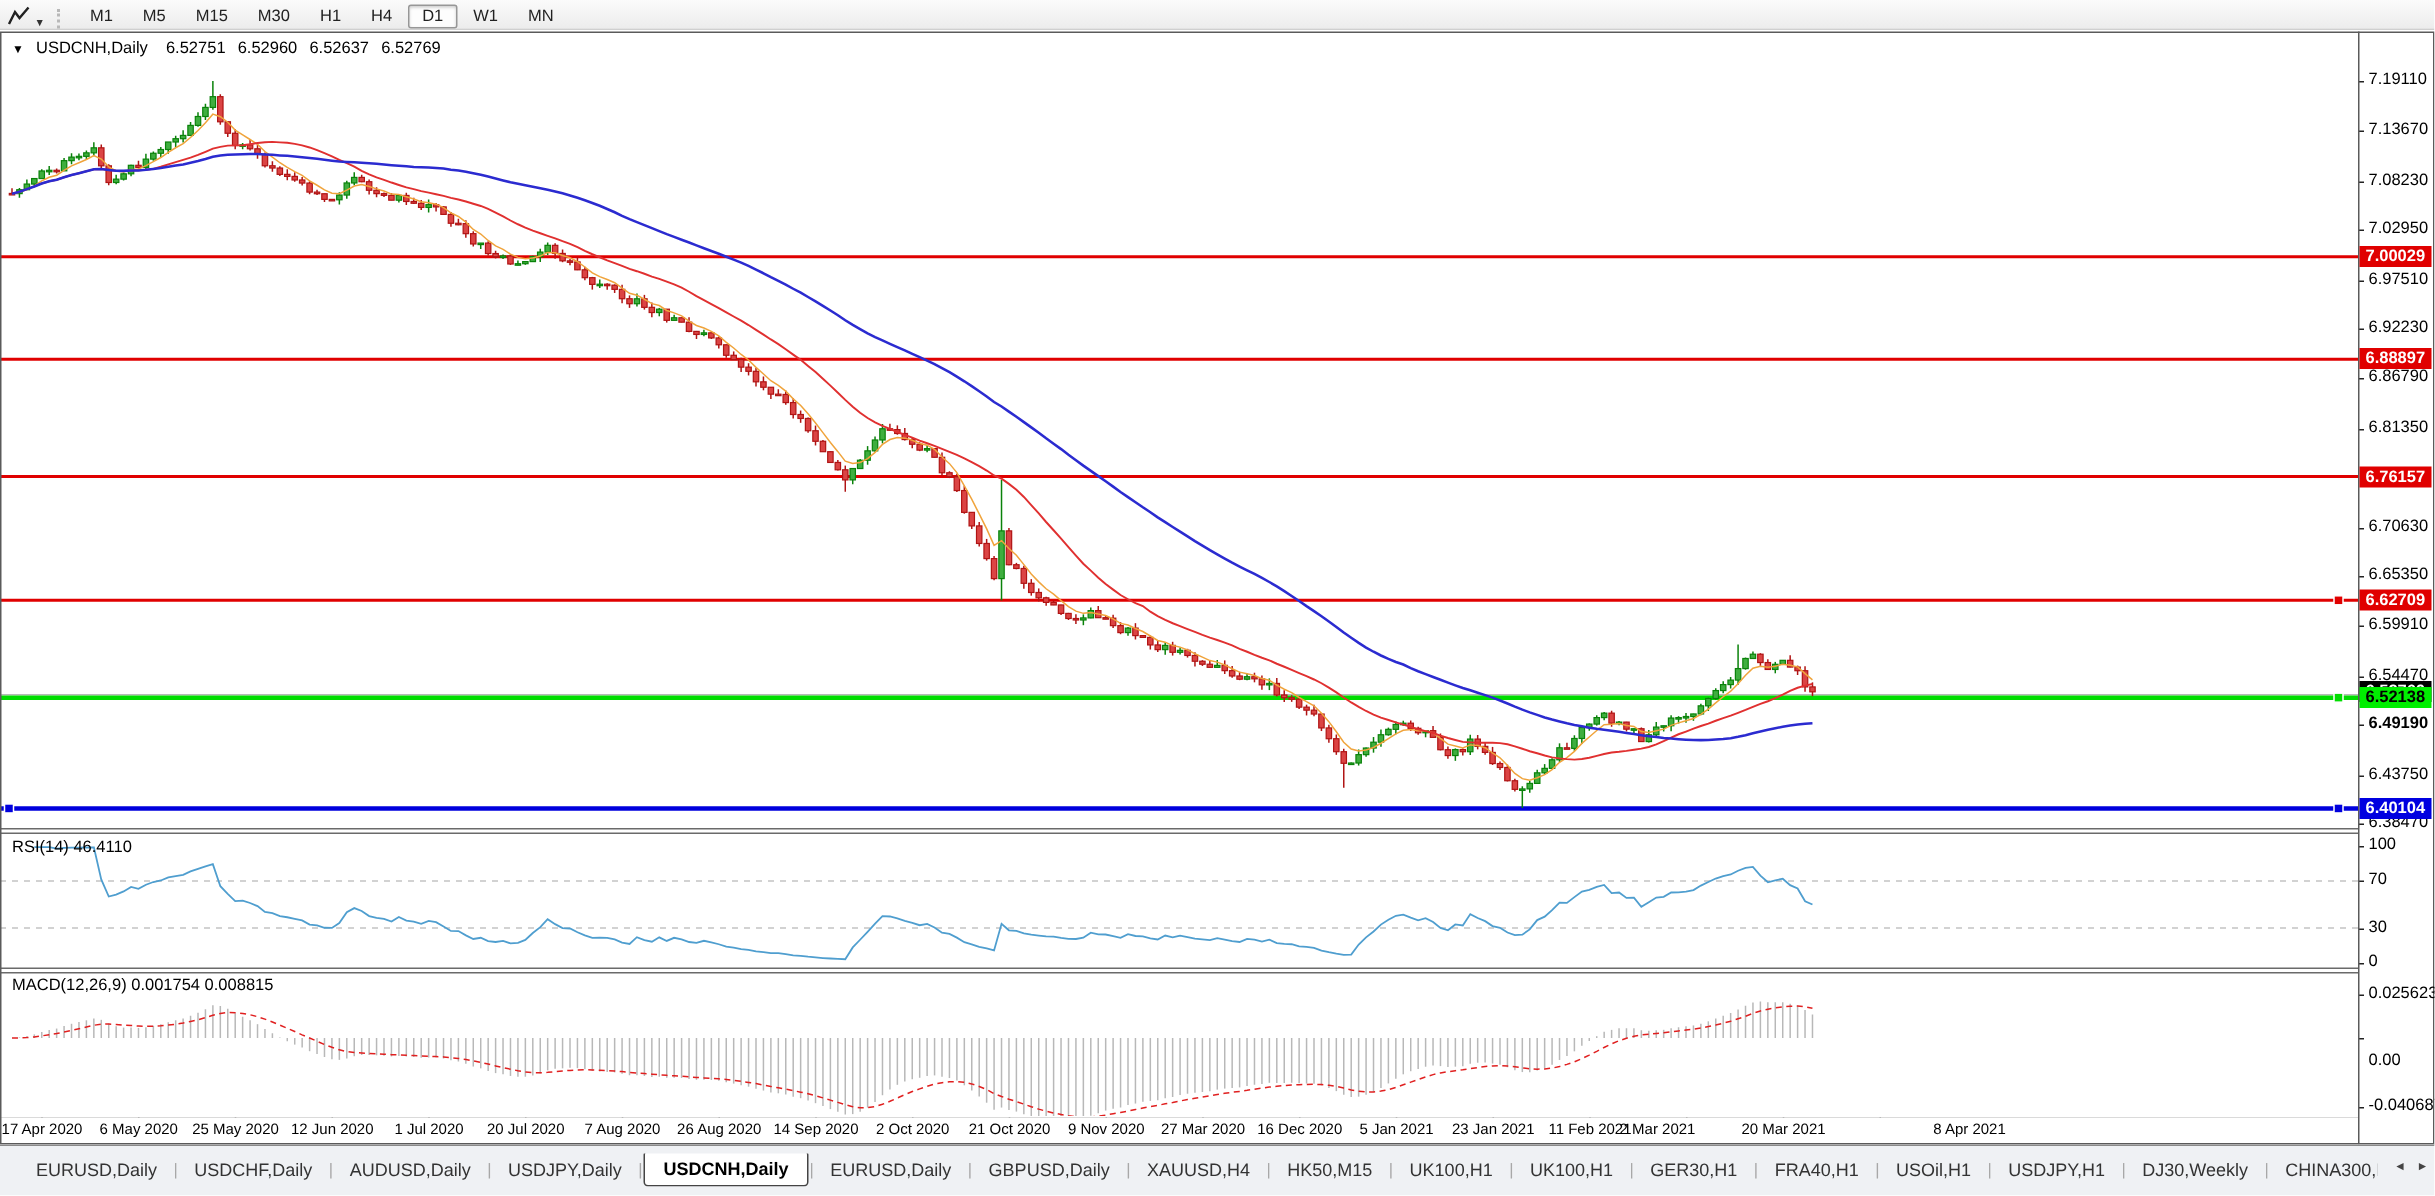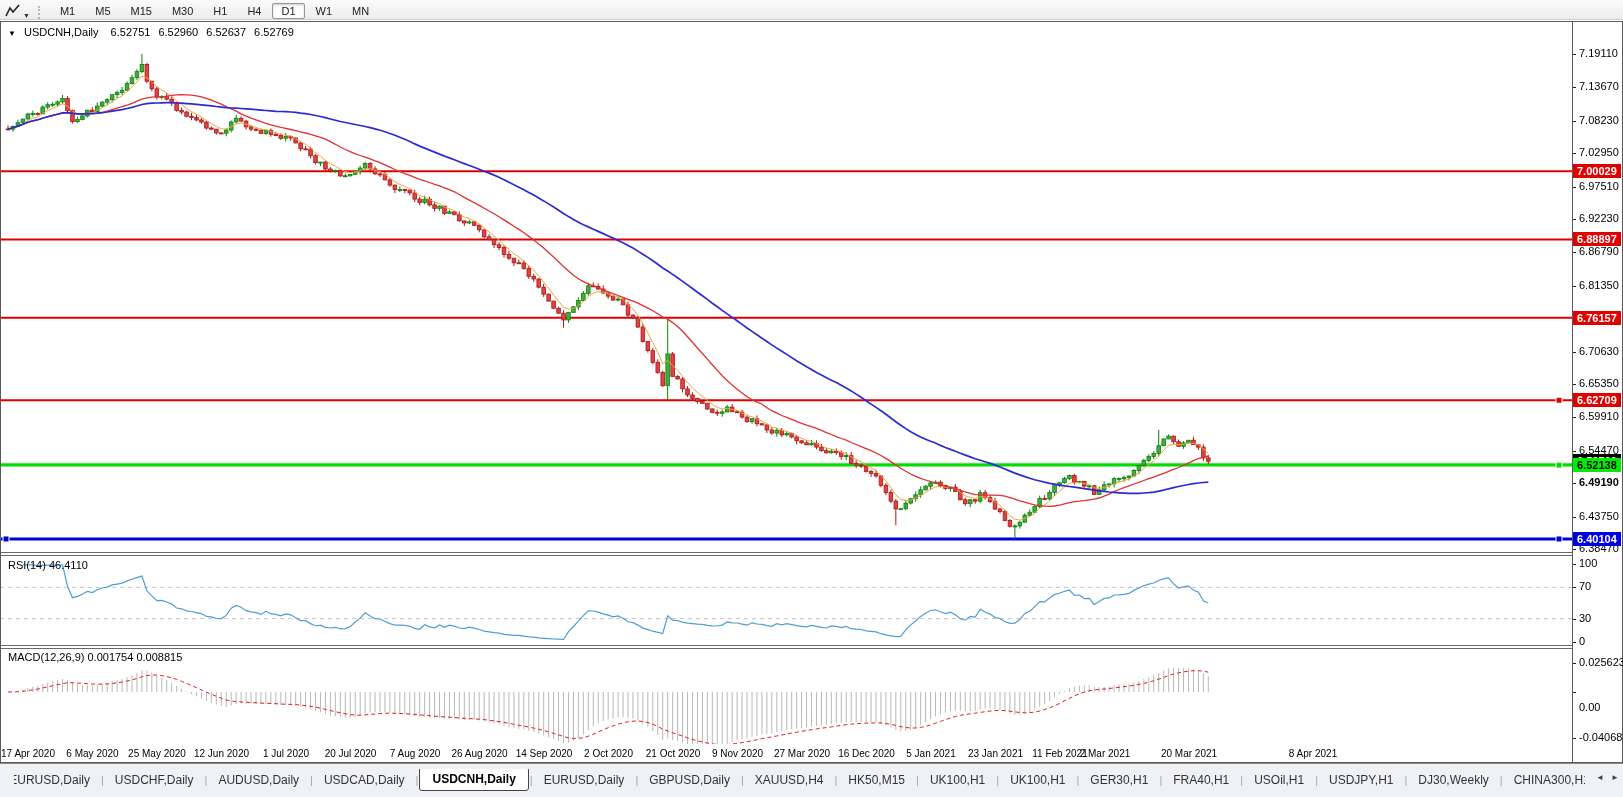--- a/index.html
+++ b/index.html
@@ -36,21 +36,21 @@
          line-height:14px;padding-left:4px;box-sizing:border-box;z-index:2;white-space:nowrap;}
 
   
   #date-axis{position:absolute;left:0;top:745px;width:1572px;height:18px;background:#fff;}
   .dlabel{position:absolute;top:3px;font-size:10px;color:#000;transform:translateX(-50%);white-space:nowrap;}
 
   
   #tab-bar{position:absolute;left:0;top:763px;width:1623px;height:34px;box-sizing:border-box;
            background:#eff1f4;border-top:1px solid #8a8a8a;overflow:hidden;}
   #tab-list{position:absolute;left:14px;top:5px;right:38px;display:flex;align-items:center;
-            white-space:nowrap;overflow:hidden;justify-content:center;}
+            white-space:nowrap;overflow:hidden;}
   .tab{font-size:12px;color:#333;padding:3px 10px;cursor:default;}
   .tab.active{background:#fff;border:1px solid #444;border-radius:3px;font-weight:bold;color:#000;
               padding:4px 12px;margin-top:-2px;}
   .tabsep{color:#a8a8a8;font-size:11px;margin:0 1px;}
   #tab-scroll{position:absolute;right:4px;top:9px;font-size:8px;color:#444;}
   #tab-scroll span{margin-left:5px;}
 </style>
 </head>
 <body>
 
@@ -957,21 +957,21 @@
 <div id="win-border"></div>
 
 <div id="tab-bar">
   <div id="tab-list">
       <div class="tab">EURUSD,Daily</div>
       <span class="tabsep">|</span>
       <div class="tab">USDCHF,Daily</div>
       <span class="tabsep">|</span>
       <div class="tab">AUDUSD,Daily</div>
       <span class="tabsep">|</span>
-      <div class="tab">USDCAD,Daily</div>
+      <div class="tab">USDJPY,Daily</div>
       <span class="tabsep">|</span>
       <div class="tab active">USDCNH,Daily</div>
       <span class="tabsep">|</span>
       <div class="tab">EURUSD,Daily</div>
       <span class="tabsep">|</span>
       <div class="tab">GBPUSD,Daily</div>
       <span class="tabsep">|</span>
       <div class="tab">XAUUSD,H4</div>
       <span class="tabsep">|</span>
       <div class="tab">HK50,M15</div>

